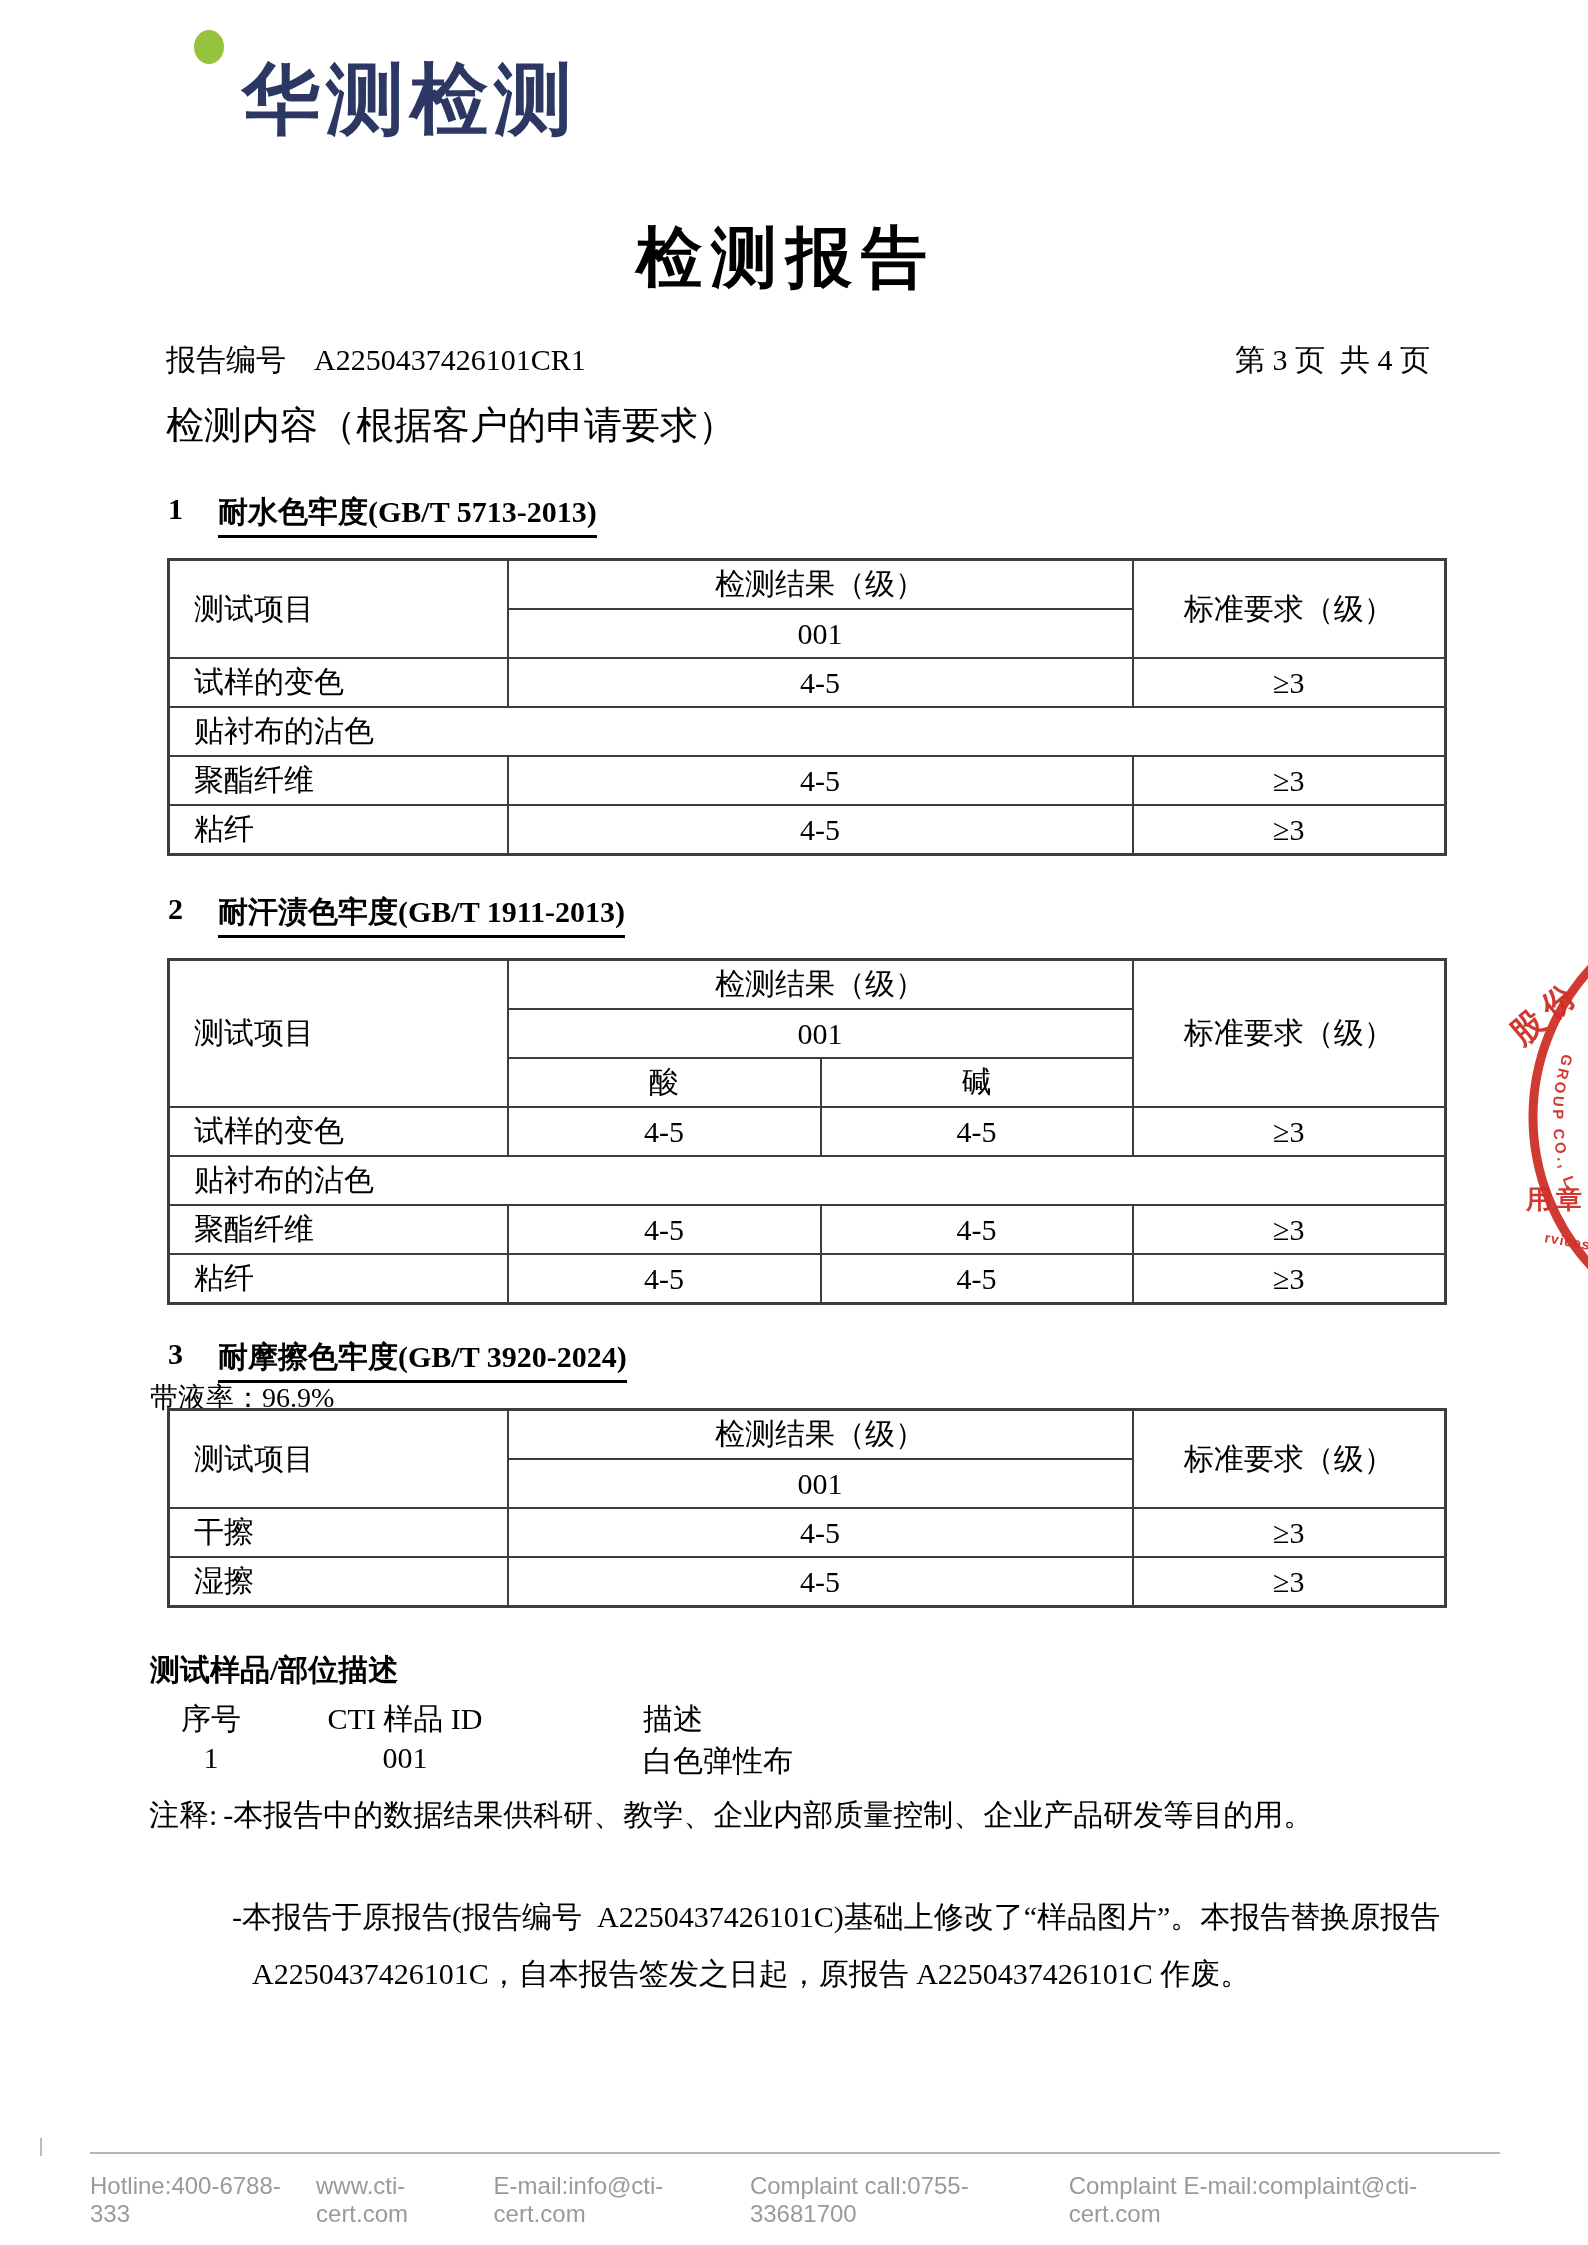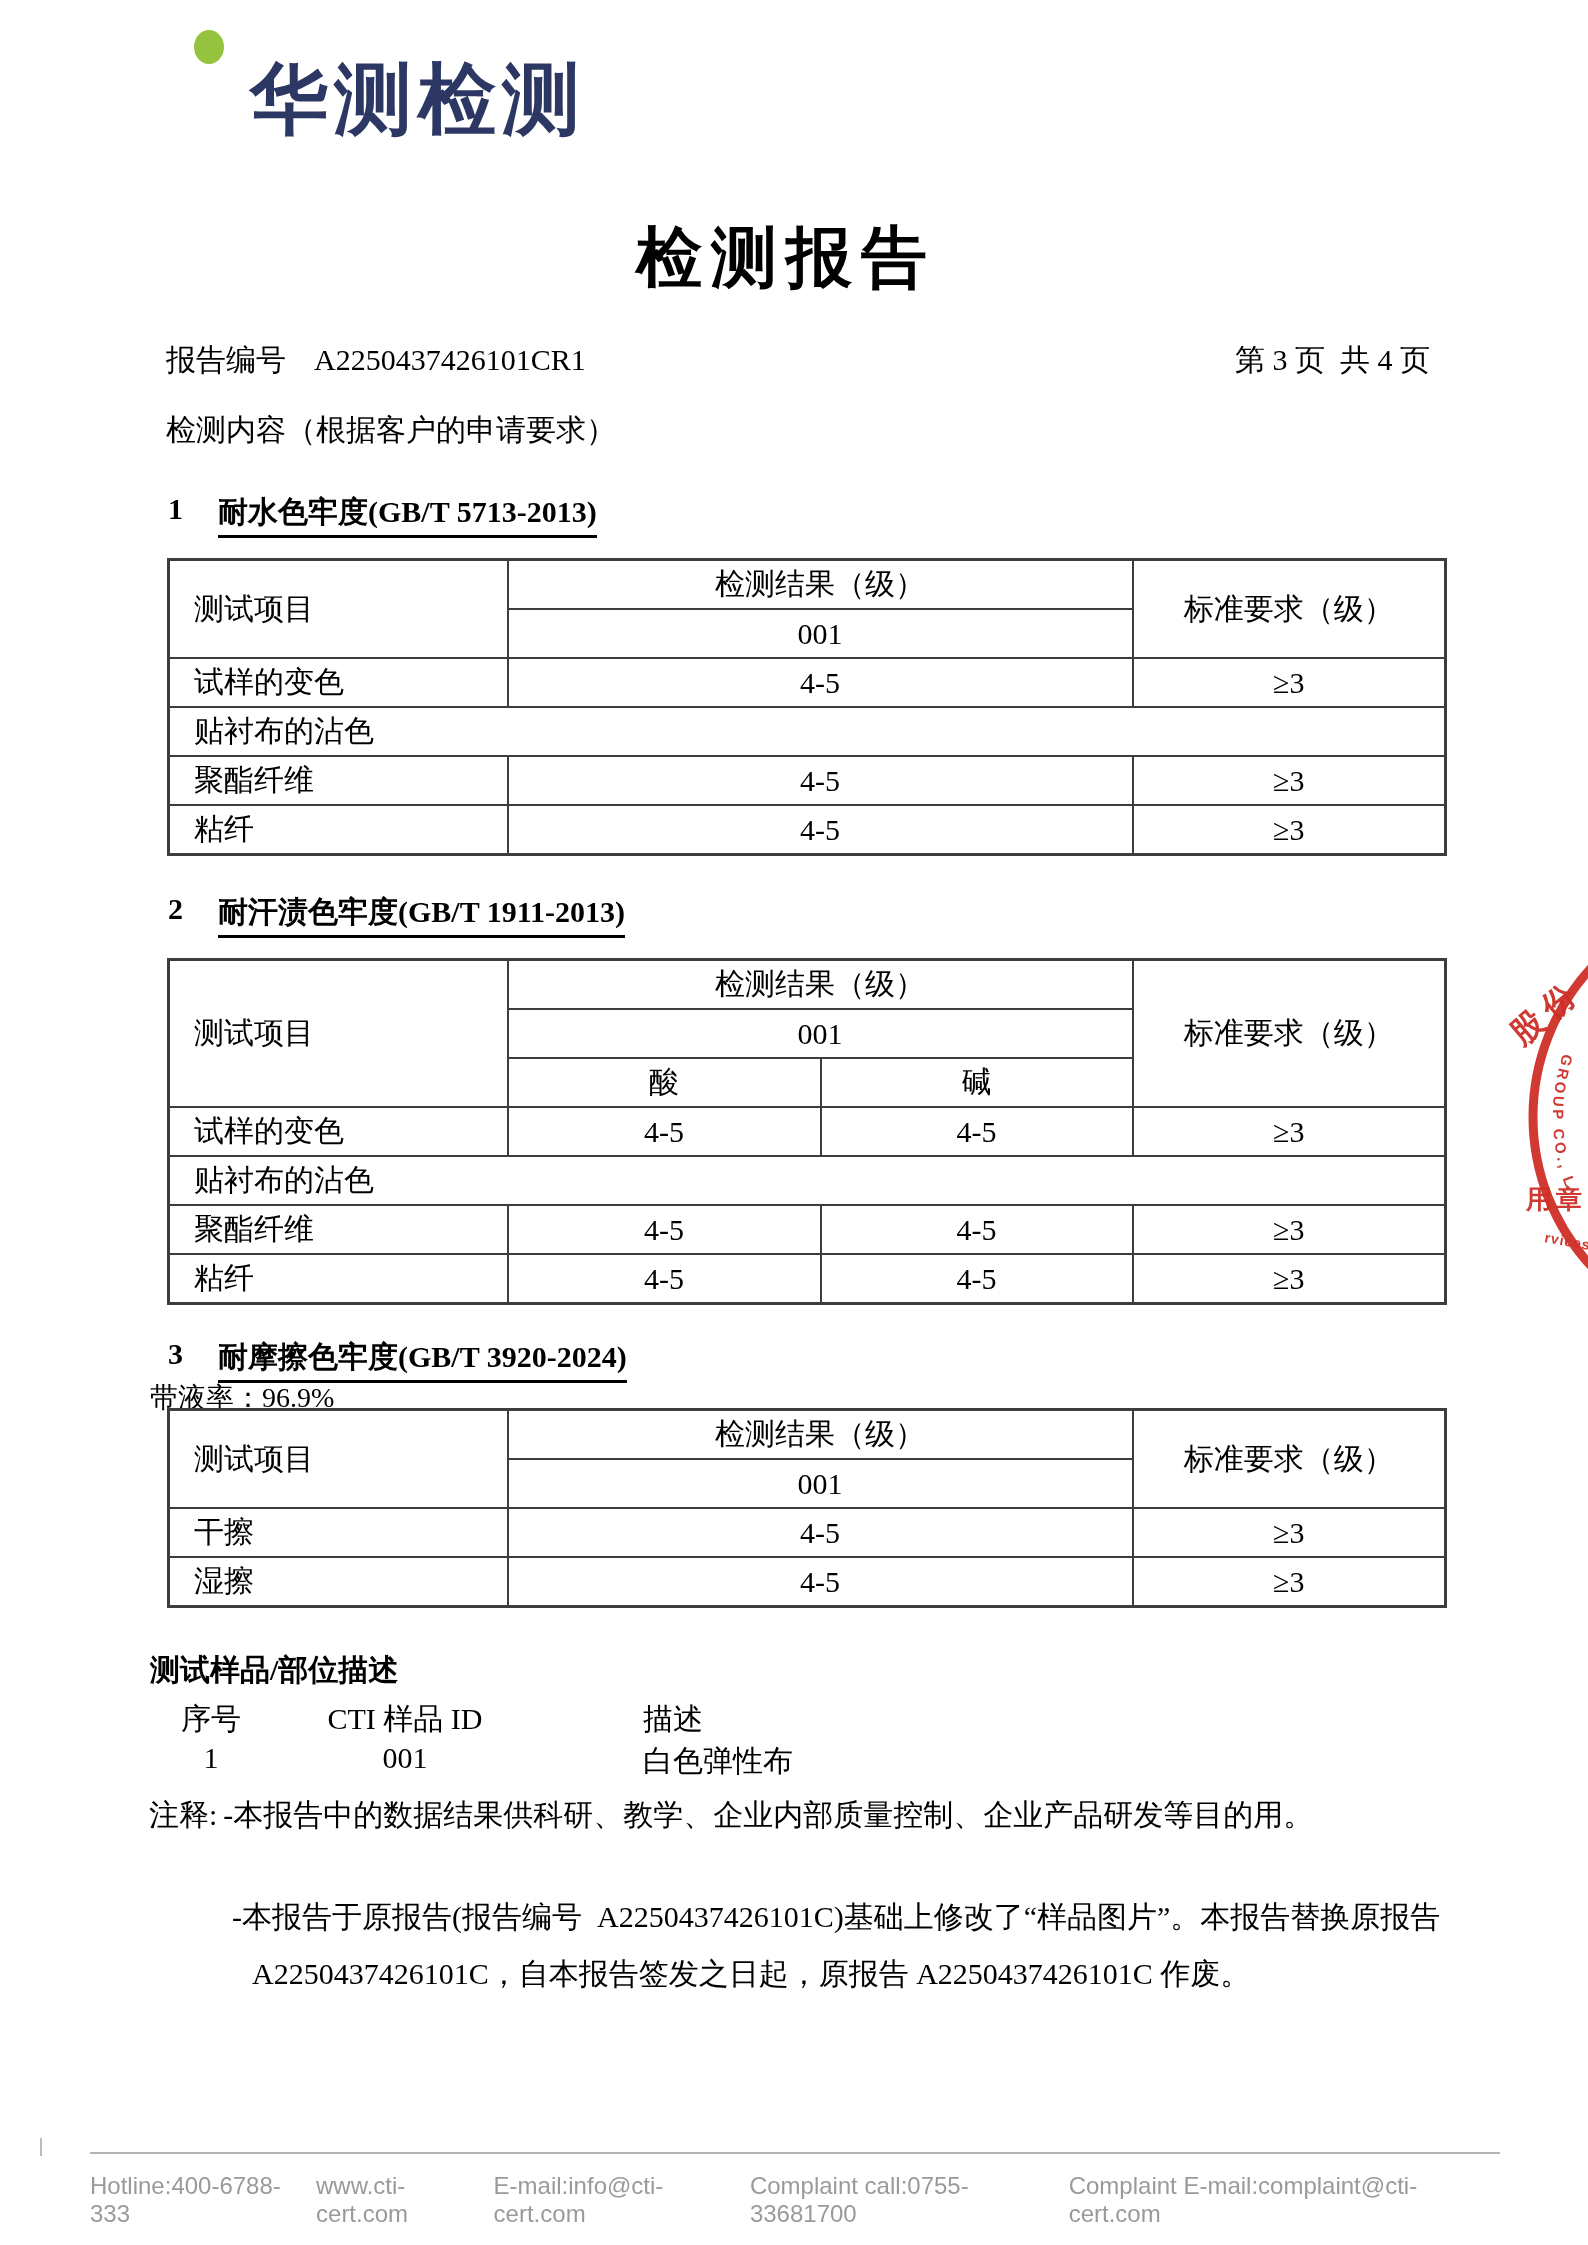--- a/index.html
+++ b/index.html
@@ -14,34 +14,34 @@
   .logo-cti {
     left:62px; top:50px; font-family:"Liberation Sans","DejaVu Sans",sans-serif;
     font-weight:900; font-size:100px; line-height:1; letter-spacing:-2px; color:#2c3863;
   }
   .logo-dot {
     left:194px; top:30px; width:30px; height:34px; border-radius:50%;
     background:#96c33d;
   }
   .logo-cn {
     left:242px; top:60px; font-family:"Liberation Sans","DejaVu Sans",sans-serif;
-    font-weight:700; font-size:78px; line-height:1; letter-spacing:6px; color:#2c3863;margin-left:8px;
+    font-weight:700; font-size:78px; line-height:1; letter-spacing:6px; color:#2c3863;
   }
 
   
   .title {
     left:0; right:16px; top:222px; text-align:center;
     font-size:66px; font-weight:700; letter-spacing:9px; line-height:1.1;
   }
   .meta-row {
     left:166px; right:158px; top:340px; display:flex; justify-content:space-between;
     font-size:30px; white-space:pre;
   }
   .report-no { margin-left:28px; }
-  .scope-line { left:166px; top:400px; font-size:30px;margin-top:10px; }
+  .scope-line { left:166px; top:400px; font-size:38px; }
 
   
   .sec-heading { font-size:30px; font-weight:700; display:flex; }
   .sec-no { width:50px; }
   .sec-text { border-bottom:3px solid #000; padding-bottom:2px; }
   .sec1-h { left:168px; top:492px; }
   .sec2-h { left:168px; top:892px; }
   .sec3-h { left:168px; top:1337px; }
   .liquor-note { left:150px; top:1379px; font-size:28px; }
 

